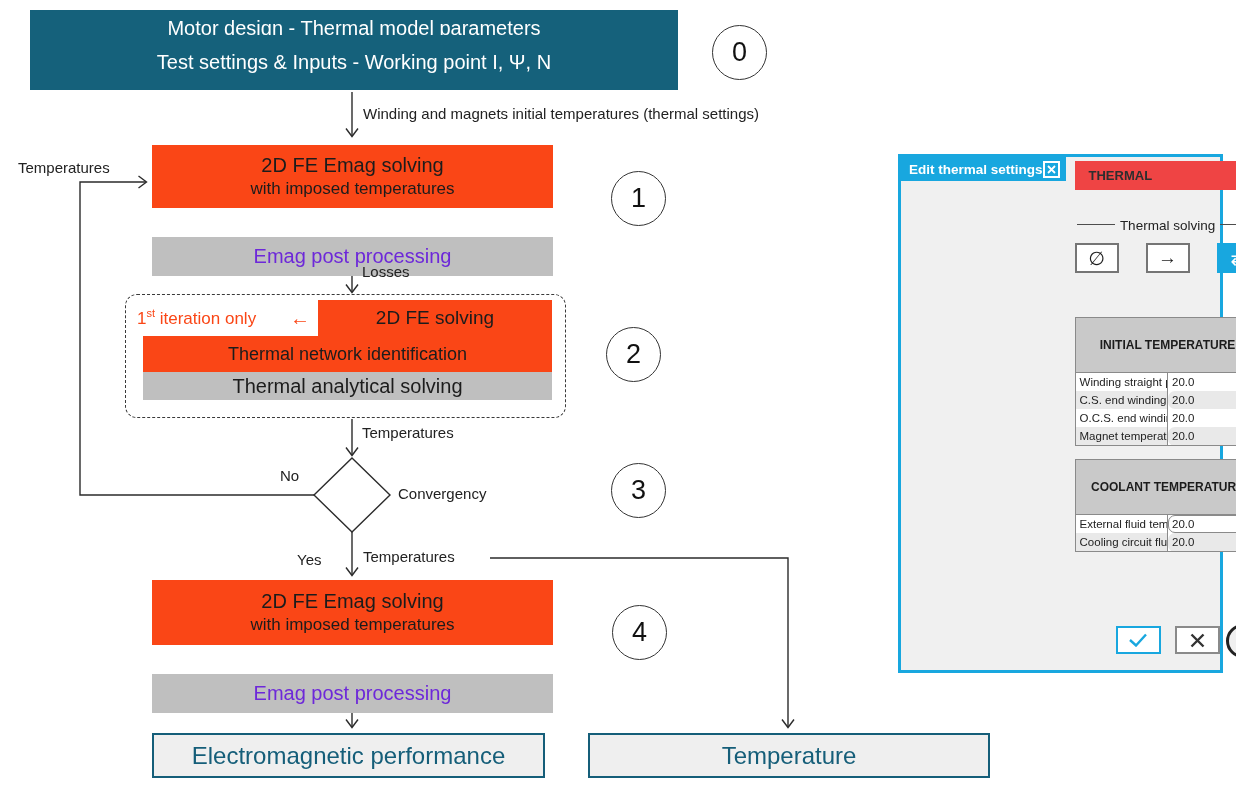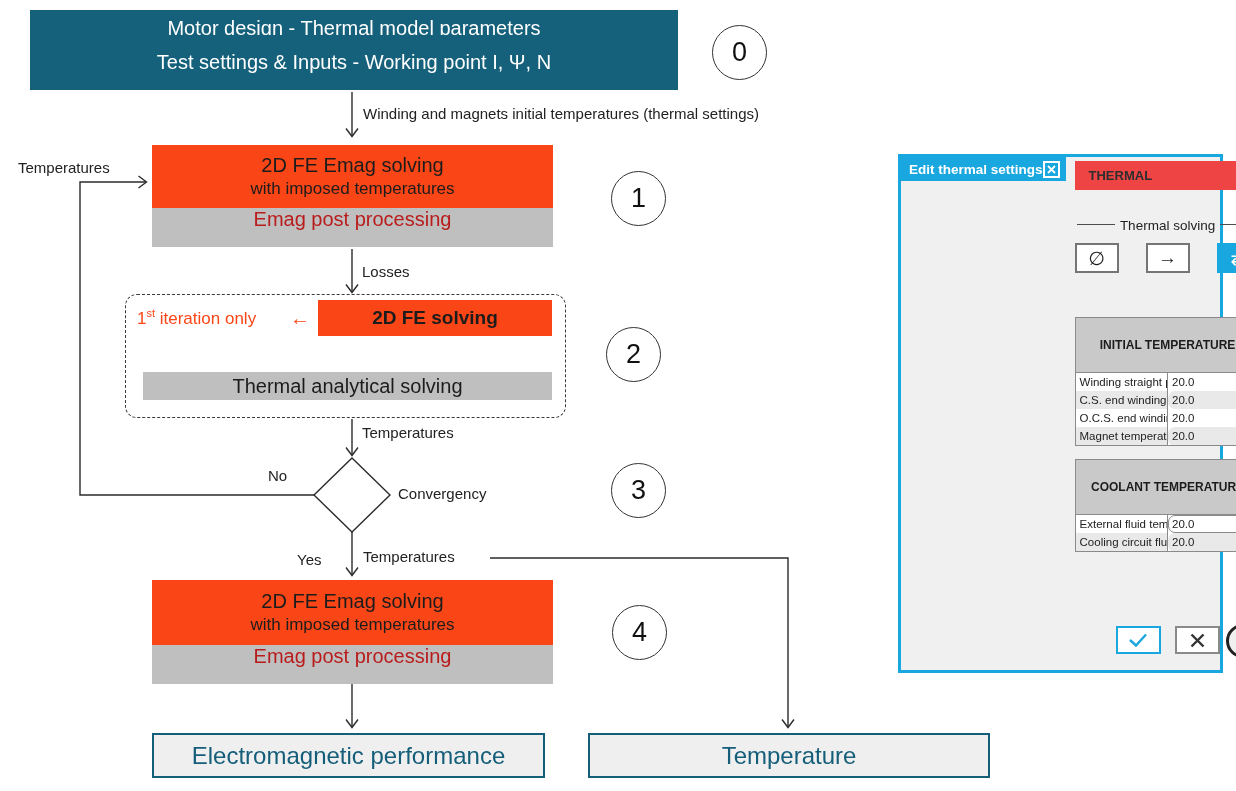--- a/index.html
+++ b/index.html
@@ -11,34 +11,34 @@
     position:absolute;left:30px;width:648px;background:var(--teal,#15617b);
     color:#fff;display:flex;align-items:center;justify-content:center;font-size:20px;
   }
   .stage-main{
     position:absolute;background:var(--orange,#fa4616);color:#1c1c1c;
     display:flex;flex-direction:column;align-items:center;justify-content:center;line-height:1.25;
   }
   .stage-main .l1{font-size:20px;}
   .stage-main .l2{font-size:17px;}
   .stage-post{
-    position:absolute;background:var(--graybox,#bfbfbf);color:#b91c1c;
-    display:flex;justify-content:center;font-size:20px;
+    position:absolute;background:var(--graybox,#bfbfbf);color:#6d28d9;
+    display:flex;align-items:center;justify-content:center;font-size:20px;margin-top:29px;
   }
   .flowlabel{position:absolute;font-size:15px;color:#222;white-space:nowrap;}
   .badge{
     position:absolute;width:53px;height:53px;border:1.5px solid #333;border-radius:50%;
     display:flex;align-items:center;justify-content:center;font-size:27px;color:#111;background:#fff;
   }
   #dashed-group{
     position:absolute;left:125px;top:294px;width:441px;height:124px;
     border:1.5px dashed #3a3a3a;border-radius:12px;box-sizing:border-box;background:#fff;
   }
   .s2row{position:absolute;display:flex;align-items:center;justify-content:center;color:#1c1c1c;}
-  .s2orange{background:var(--orange,#fa4616);font-weight:bold;}
+  .s2orange{background:var(--orange,#fa4616);}
   .s2gray{background:var(--graybox,#bfbfbf);}
   #iteration-note{
     position:absolute;left:137px;top:300px;width:173px;height:36px;
     display:flex;align-items:center;justify-content:space-between;
     color:var(--orange,#fa4616);font-size:17px;
   }
   #iteration-note sup{font-size:11px;}
   #iteration-note .arr{font-size:20px;}
   .resultbox{
     position:absolute;height:45px;box-sizing:border-box;background:#efefef;
@@ -162,30 +162,33 @@
   <div class="flowlabel" style="left:362px;top:263px;">Losses</div>
 
   <div id="dashed-group"></div>
   <div id="iteration-note">
     <span><span>1</span><sup>st</sup><span> iteration only</span></span>
     <span class="arr">←</span>
   </div>
   <div class="s2row s2orange" style="left:318px;top:300px;width:234px;height:36px;font-size:19px;">
     <span>2D FE solving</span>
   </div>
+  <div class="s2row s2orange" style="left:143px;top:336px;width:409px;height:36px;font-size:18px;">
+    <span>Thermal network identification</span>
+  </div>
   <div class="s2row s2gray" style="left:143px;top:372px;width:409px;height:28px;font-size:20px;">
     <span>Thermal analytical solving</span>
   </div>
   <div class="badge" style="left:606px;top:327px;">
     <span>2</span>
   </div>
 
   <div class="flowlabel" style="left:362px;top:424px;">Temperatures</div>
 
-  <div class="flowlabel" style="left:268px;top:467px;">No</div>
+  <div class="flowlabel" style="left:280px;top:467px;">No</div>
   <div class="flowlabel" style="left:398px;top:485px;">Convergency</div>
   <div class="flowlabel" style="left:297px;top:551px;">Yes</div>
   <div class="badge" style="left:611px;top:463px;">
     <span>3</span>
   </div>
 
   <div class="flowlabel" style="left:363px;top:548px;">Temperatures</div>
 
   <div class="stage-main" style="left:152px;top:580px;width:401px;height:65px;">
     <span class="l1">2D FE Emag solving</span>

